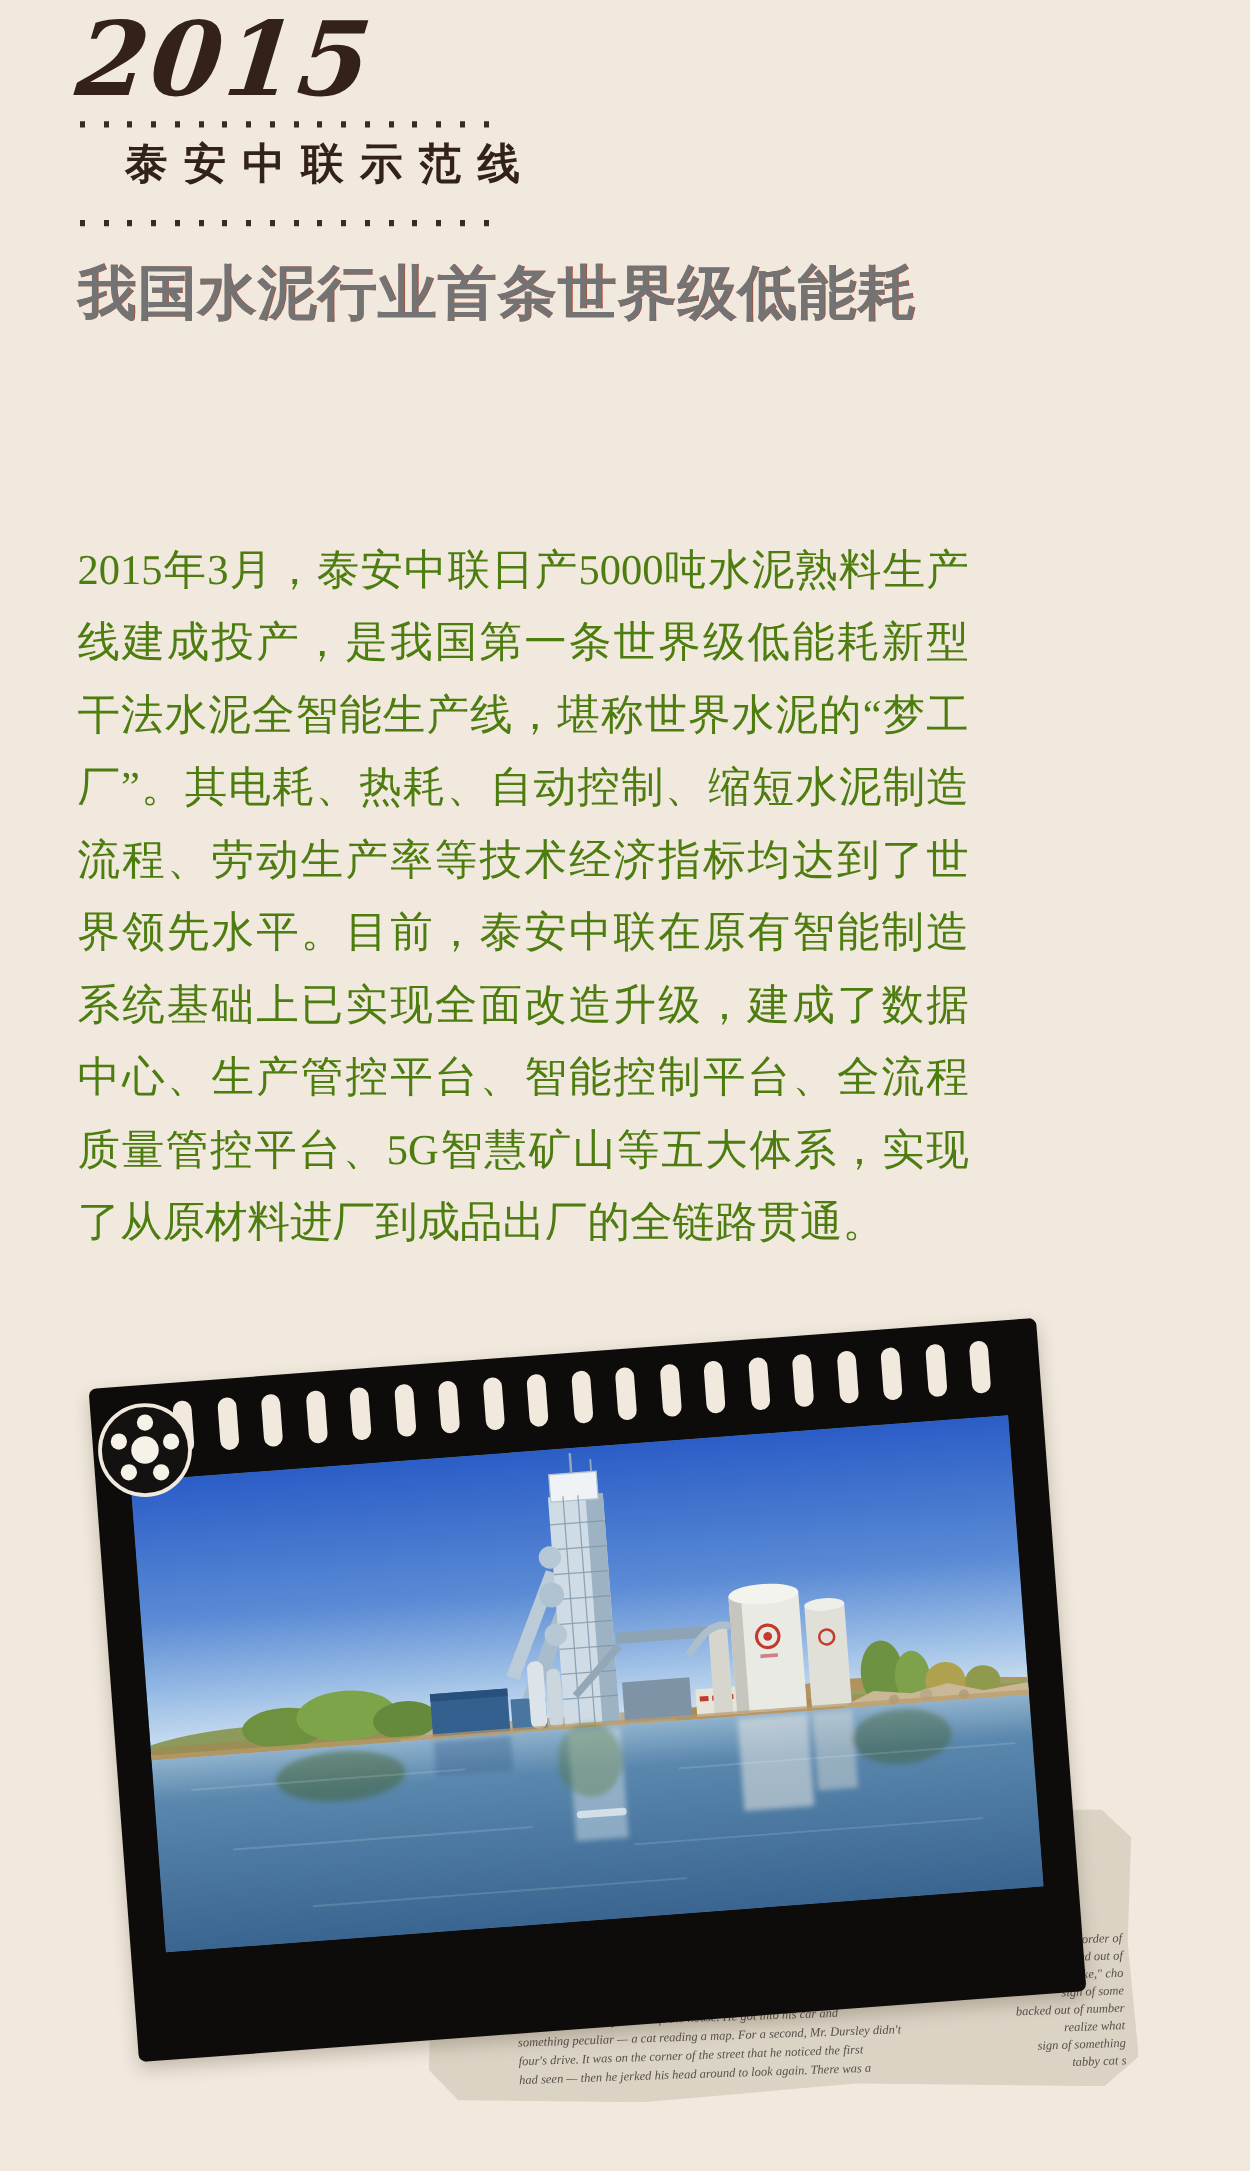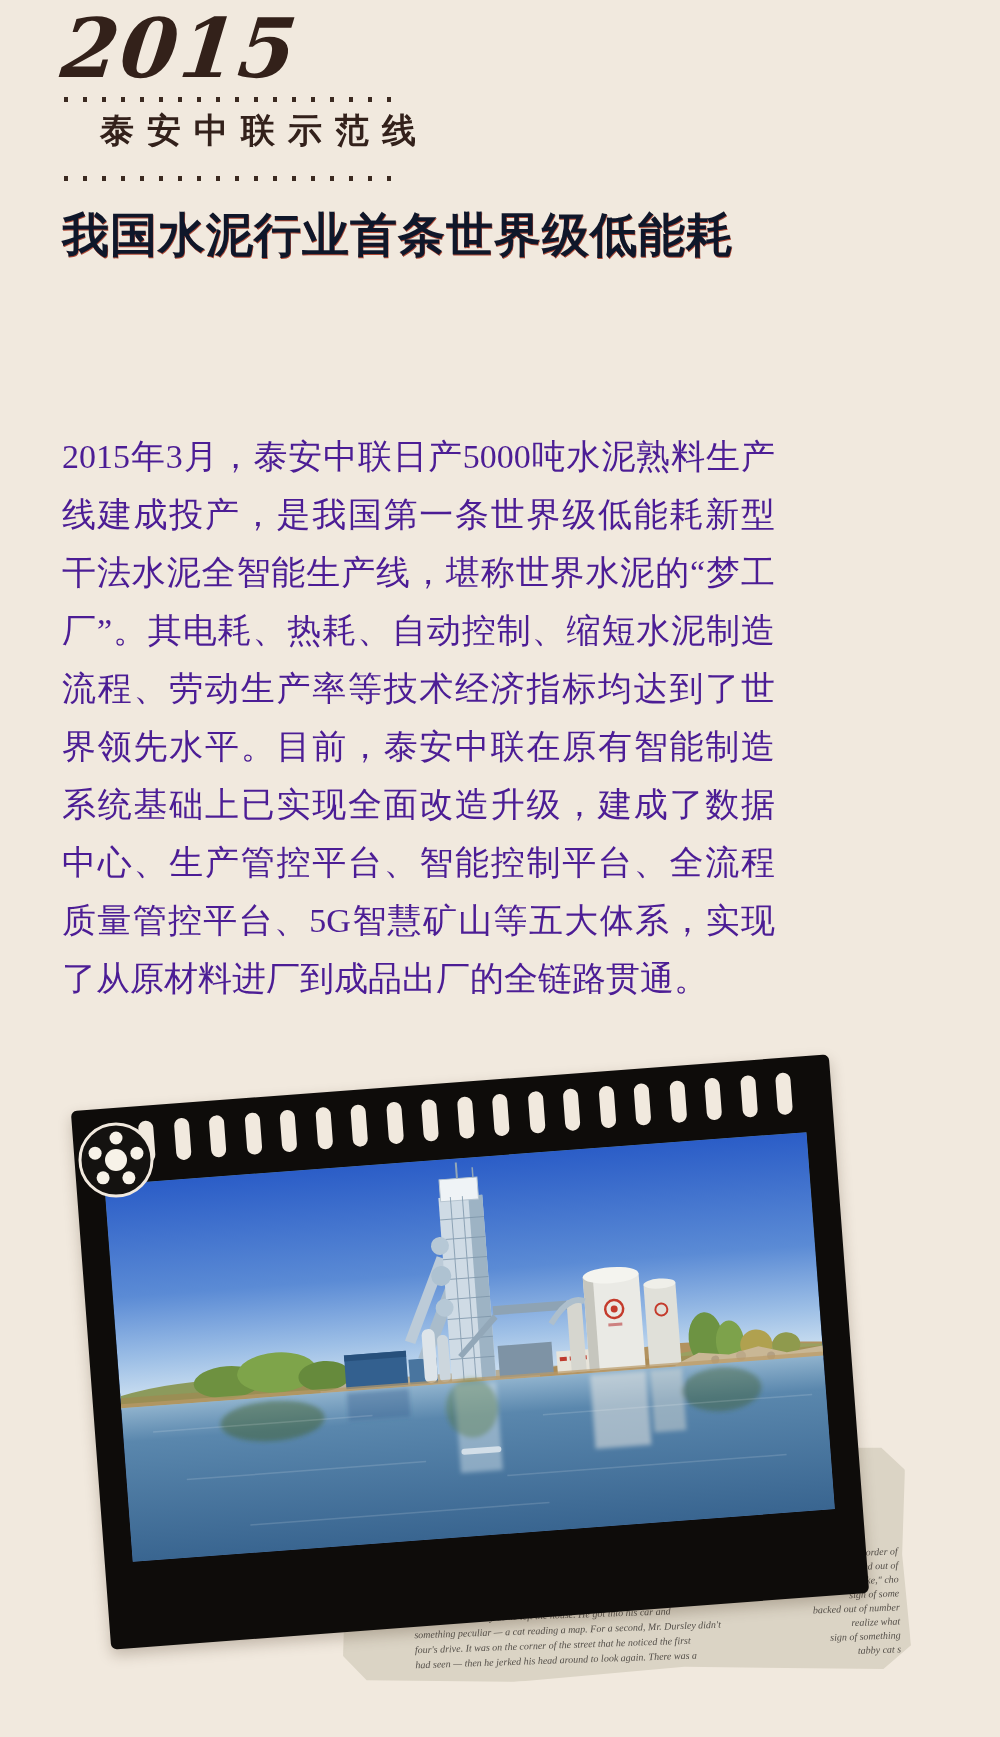--- a/index.html
+++ b/index.html
@@ -13,26 +13,26 @@
         color:#33211a;letter-spacing:2px;transform:skewX(-6deg);}
   .dots{position:absolute;left:64px;width:336px;height:5px;
         background:repeating-linear-gradient(to right,#3b2a21 0 4px,transparent 4px 19px);}
   .dots.row1{top:97px;}
   .dots.row2{top:176px;}
   .line-label{position:absolute;left:64px;top:108px;font-size:34px;font-weight:700;
         color:#33211b;letter-spacing:13px;white-space:nowrap;margin-left:36px;}
 
   
   .headline{position:absolute;left:62px;top:198px;font-size:47px;line-height:74px;
-        font-weight:700;color:#0f172a;letter-spacing:1px;
+        font-weight:700;color:#737373;letter-spacing:1px;
         text-shadow:0.5px 0.5px 0 #b04a36;}
 
   
   .body-text{position:absolute;left:62px;top:428px;width:713px;font-size:34px;
-        line-height:58px;color:#4c1d95;text-align:justify;text-justify:inter-ideograph;}
+        line-height:58px;color:#4d7c0f;text-align:justify;text-justify:inter-ideograph;}
 
   
   .paper{position:absolute;left:340px;top:1450px;width:568px;height:228px;
         background:#dbd4c5;z-index:1;transform:rotate(-2deg);
         clip-path:polygon(1% 10%,4% 0%,30% 3%,60% 0%,96% 3%,100% 13%,99% 50%,100% 90%,95% 100%,60% 96%,30% 100%,4% 97%,0% 86%,1% 48%);
         color:#55504a;font-style:italic;}
   .paper .frag{position:absolute;left:298px;top:98px;font-size:11px;color:#6a645b;}
   .paper .scrawl{position:absolute;left:38px;top:108px;font-size:20px;font-weight:700;
         color:#45403a;transform:rotate(-1deg);letter-spacing:1px;}
   .paper .col-left{position:absolute;left:72px;top:140px;width:370px;font-size:10px;line-height:15px;}

